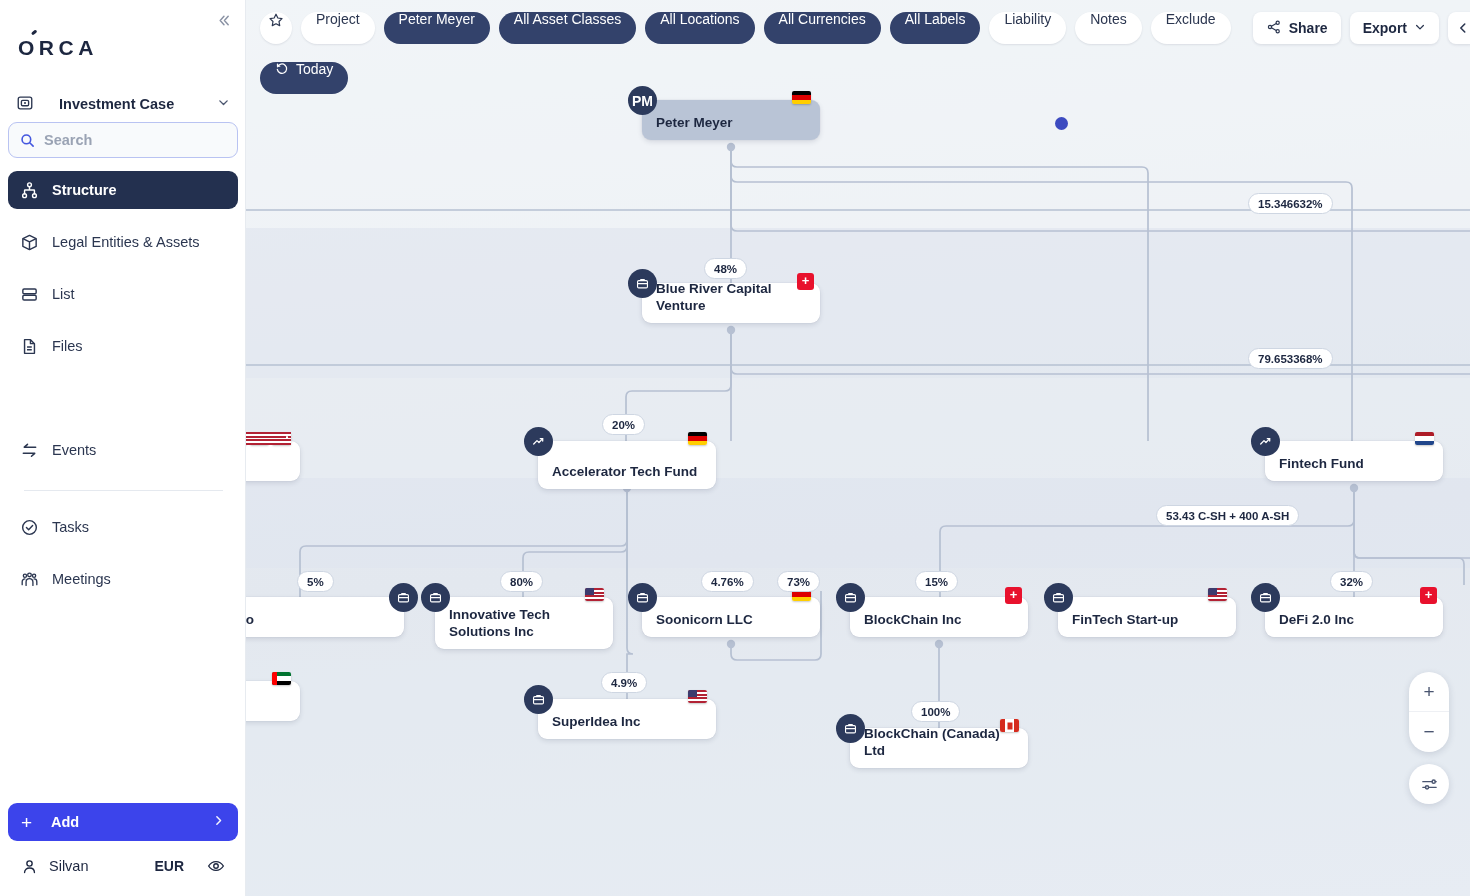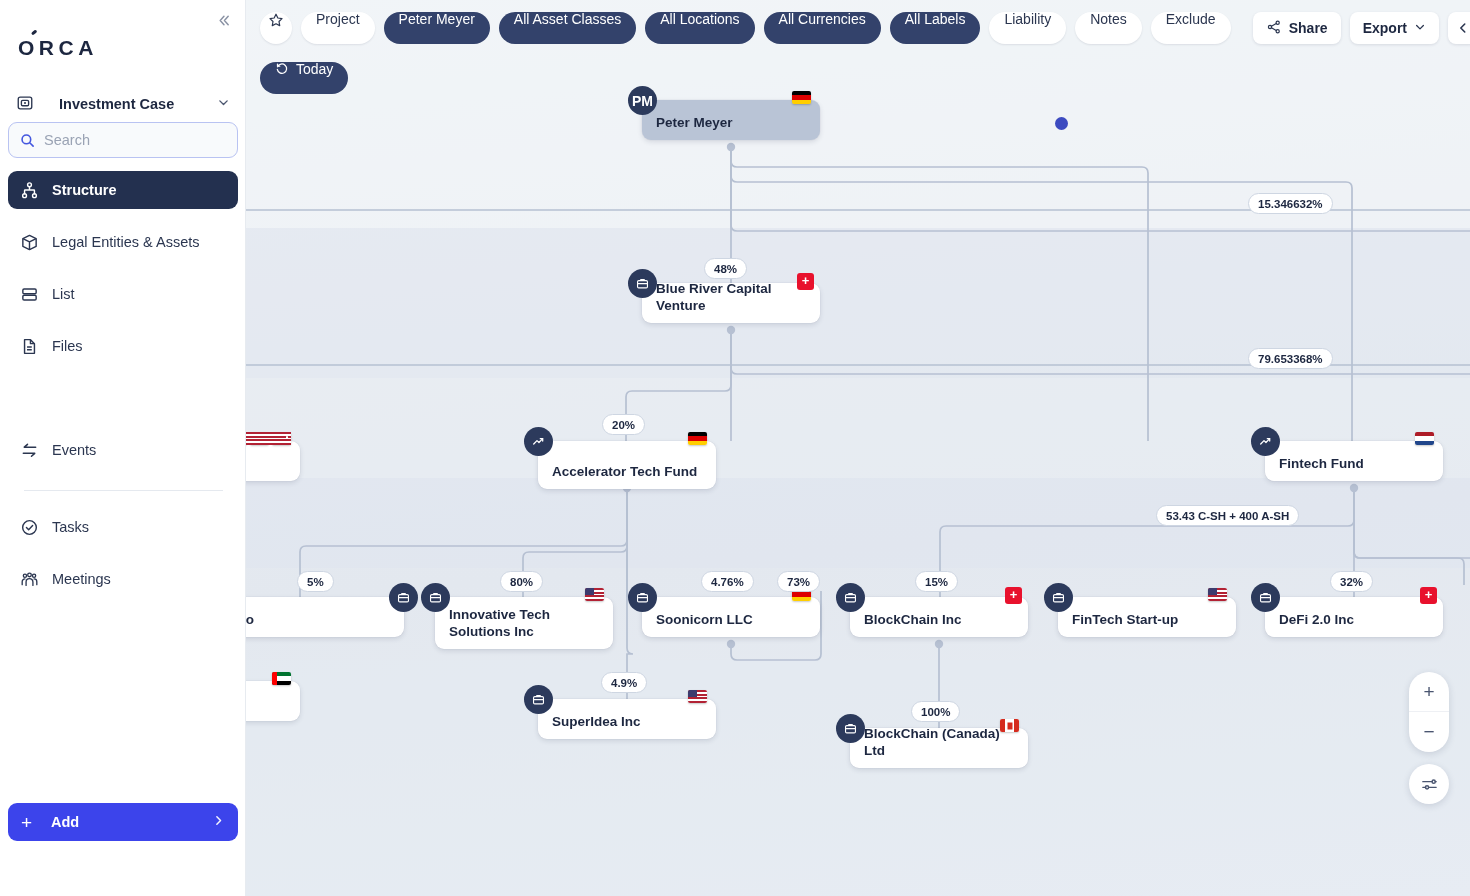--- a/index.html
+++ b/index.html
@@ -56,21 +56,21 @@
     border: 1px solid #b9c3f2;
     border-radius: 9px;
     background: #f8fafc;
     display: flex; align-items: center; gap: 9px;
     padding: 0 11px;
   }
   #search-box .s-icon { width: 15px; height: 15px; color: #4457df; flex:0 0 15px; }
   #search-box input {
     border: none; outline: none; background: transparent;
     font-family: "Liberation Sans", sans-serif;
-    font-size: 14.5px; color: #a21caf; width: 100%;
+    font-size: 14.5px; color: #a21caf; width: 100%; font-weight: bold;
   }
   #search-box input::placeholder { color: #9aa3b4; }
 
   .nav-item {
     position: absolute; left: 8px; width: 230px; height: 38px;
     display: flex; align-items: center; gap: 13px;
     padding: 0 12px; border-radius: 9px;
     font-size: 14.5px; color: #2b3650; cursor: pointer;
   }
   .nav-item .n-icon { width: 19px; height: 19px; flex: 0 0 19px; }
@@ -366,20 +366,36 @@
     <div id="add-btn">
       <span class="plus">+</span>
       <span class="lbl">Add</span>
       <span class="arw">
         <svg width="13" height="13" viewBox="0 0 16 16" fill="none" stroke="currentColor" stroke-width="1.8" stroke-linecap="round" stroke-linejoin="round">
             <path d="M6 3.5 10.5 8 6 12.5"></path>
           </svg>
       </span>
     </div>
 
+    <div id="user-row">
+      <span class="u-icon">
+        <svg width="17" height="17" viewBox="0 0 20 20" fill="none" stroke="currentColor" stroke-width="1.6" stroke-linecap="round">
+          <circle cx="10" cy="6.4" r="3.1"></circle>
+            <path d="M4.2 17c0-3.3 2.6-5.3 5.8-5.3s5.8 2 5.8 5.3"></path>
+        </svg>
+      </span>
+      <span class="u-name">Silvan</span>
+      <span class="u-cur">EUR</span>
+      <span class="u-eye">
+        <svg width="18" height="18" viewBox="0 0 20 20" fill="none" stroke="currentColor" stroke-width="1.5">
+          <path d="M1.8 10S4.9 5.1 10 5.1 18.2 10 18.2 10 15.1 14.9 10 14.9 1.8 10 1.8 10Z"></path>
+            <circle cx="10" cy="10" r="2.5"></circle>
+        </svg>
+      </span>
+    </div>
   </aside>
 
   <main id="canvas">
 
     <div id="canvas-bands">
       <div style="top:0;height:228px;background:rgba(244,247,250,.55)"></div>
       <div style="top:228px;height:150px;background:rgba(226,232,241,.55)"></div>
       <div style="top:378px;height:100px;background:rgba(234,239,245,.4)"></div>
       <div style="top:478px;height:90px;background:rgba(222,229,240,.45)"></div>
       <div style="top:660px;height:236px;background:rgba(228,234,242,.4)"></div>

